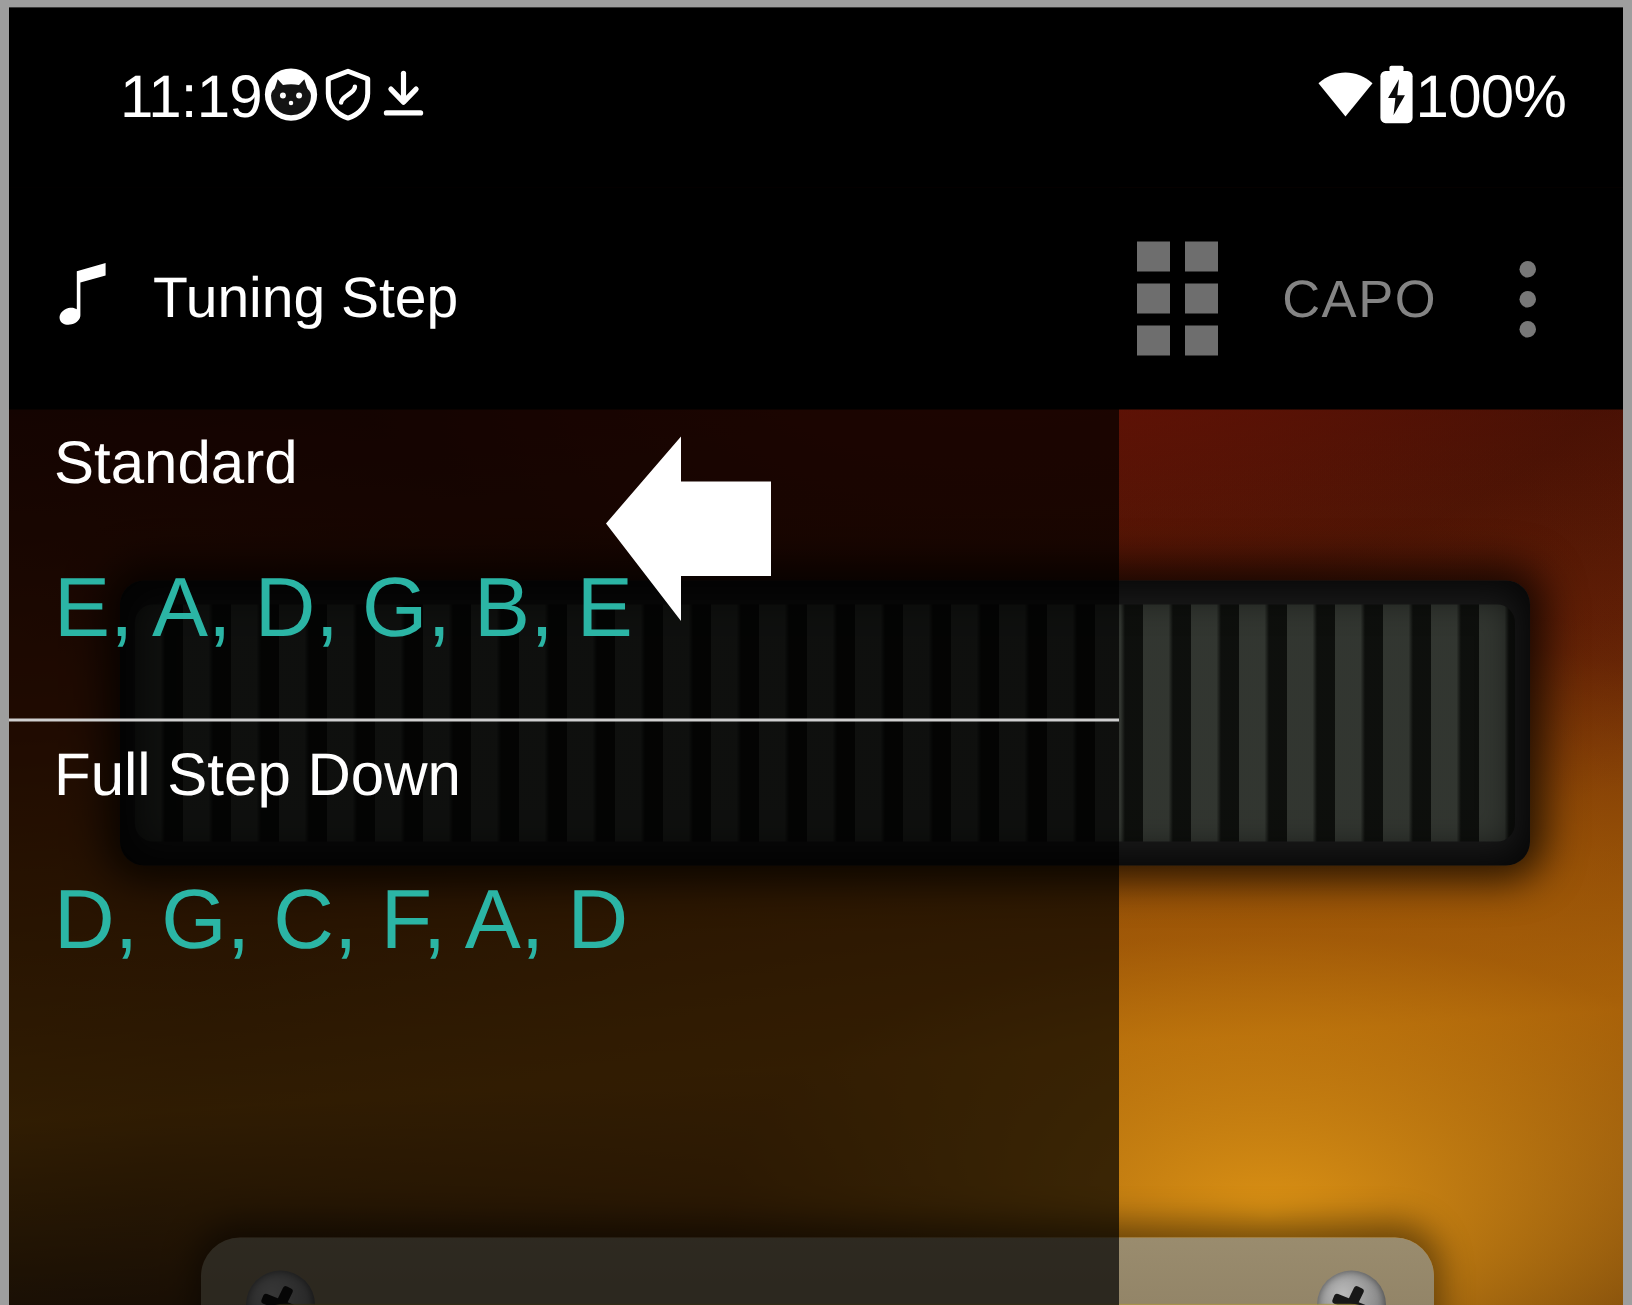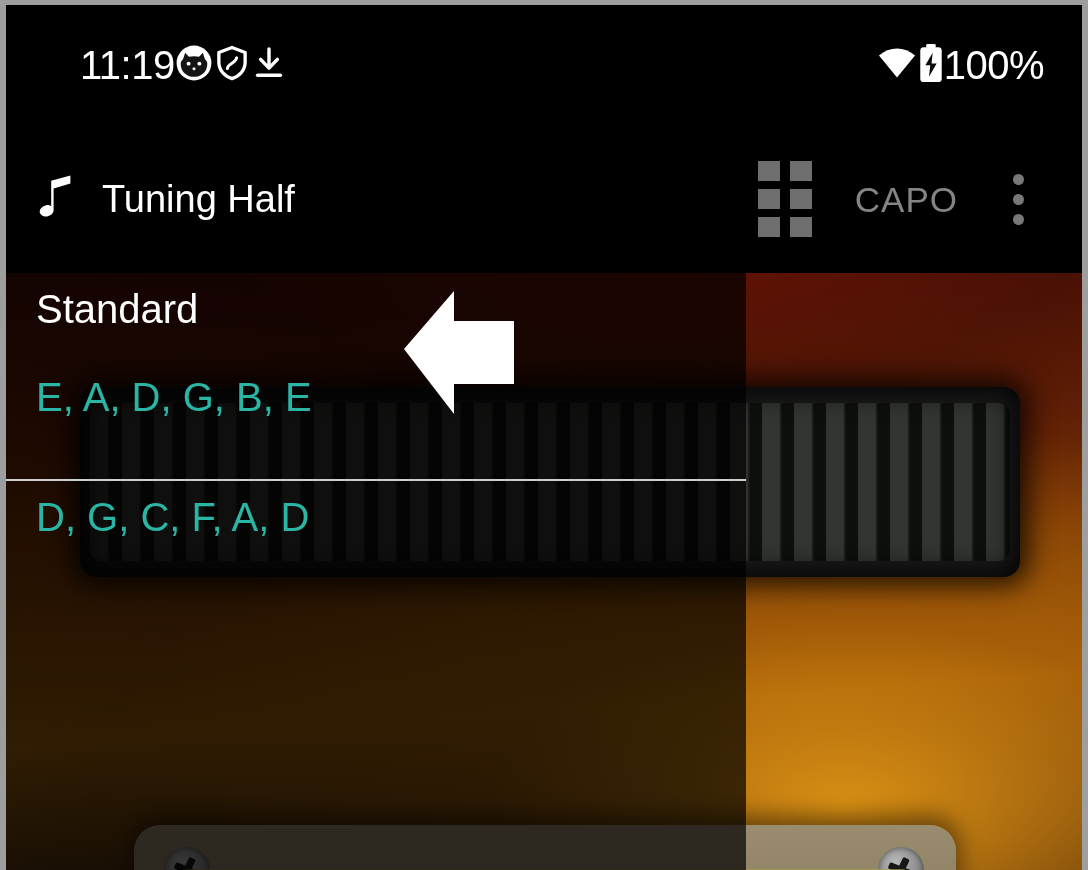--- a/index.html
+++ b/index.html
@@ -251,21 +251,21 @@
   }
   .tuning-name {
     color: #ffffff;
     font-size: 40px;
     font-weight: 400;
     line-height: 1;
     margin-bottom: 48px;
   }
   .tuning-notes {
     color: #2bb5a5;
-    font-size: 40px;
+    font-size: 56px;
     font-weight: 400;
     line-height: 1;
   }
   #row-0 { height: 208px; }
   #row-1 { height: 213px; }
   #row-2 { height: 200px; border-bottom: none; }
 
   
   #pointer-arrow {
     position: absolute;
@@ -342,21 +342,21 @@
       </div>
     </div>
 
     <div id="app-bar">
       <div id="app-bar-title-group">
         <span class="sicon">
           <svg width="40" height="48" viewBox="0 0 20 24">
             <path d="M17.2 1.2 L7.6 3.9 V16.6 C6.9 16.1 5.9 15.9 4.8 16.2 C2.9 16.7 1.6 18.3 1.9 19.8 C2.2 21.3 4 22.1 5.9 21.6 C7.6 21.2 8.8 19.9 8.8 18.6 V7.7 L17.2 5.3 Z" fill="#ffffff"></path>
           </svg>
         </span>
-        <span id="app-bar-title">Tuning Half</span>
+        <span id="app-bar-title">Tuning Step</span>
       </div>
 
       <div id="app-bar-actions">
         <div id="grid-button">
           <span id="grid-icon">
             <i></i>
               <i></i>
               <i></i>
               <i></i>
               <i></i>
@@ -373,20 +373,21 @@
         </div>
       </div>
     </div>
 
     <div id="tuning-list">
       <div class="tuning-row" id="row-0">
         <div class="tuning-name">Standard</div>
         <div class="tuning-notes">E, A, D, G, B, E</div>
       </div>
       <div class="tuning-row" id="row-2">
+        <div class="tuning-name">Full Step Down</div>
         <div class="tuning-notes">D, G, C, F, A, D</div>
       </div>
     </div>
 
     <div id="pointer-arrow">
       <svg width="114" height="128" viewBox="0 0 114 128">
         <path d="M112 33 L52 33 L52 3 L2 61 L52 126 L52 96 L112 96 Z" fill="#ffffff"></path>
       </svg>
     </div>
 

